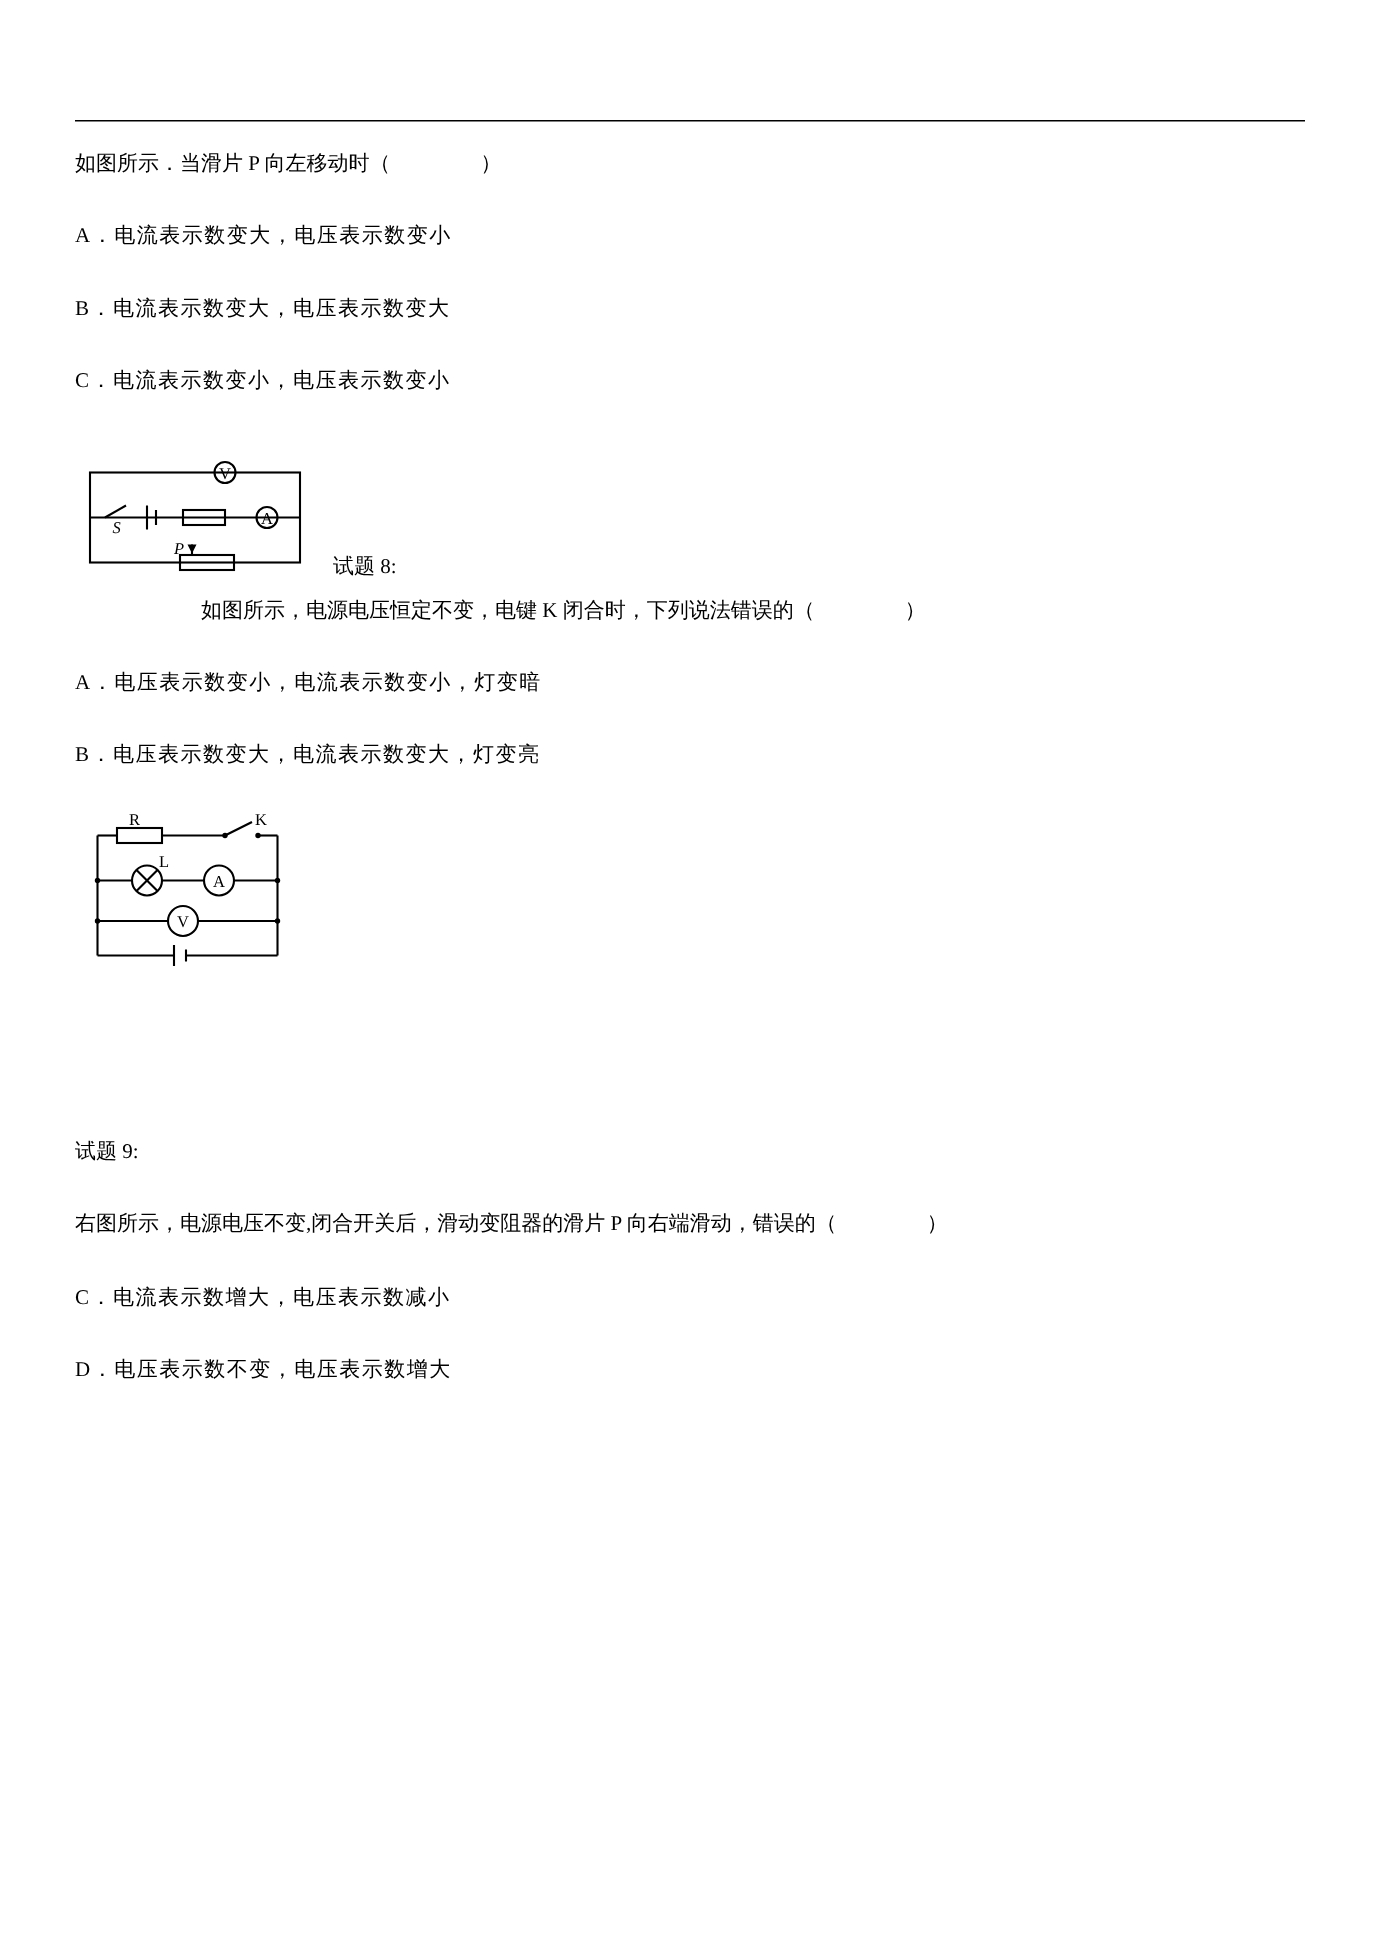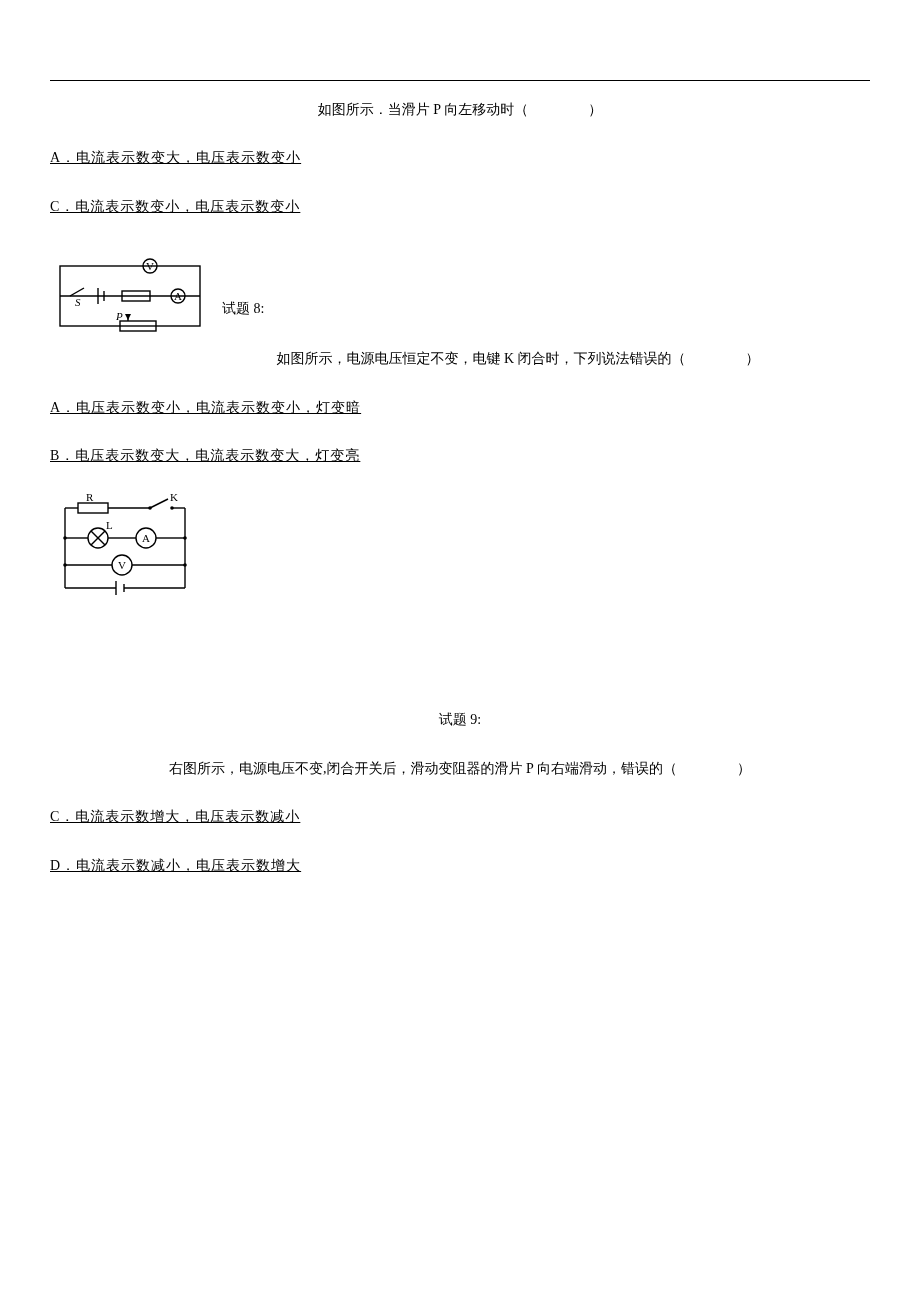--- a/index.html
+++ b/index.html
@@ -20,44 +20,42 @@
       padding: 0 50px 40px 50px;
     }
     .top-rule {
       border-top: 1px solid #000;
       margin: 80px 0 0 0;
       padding-top: 8px;
     }
     .line {
       margin: 10px 0 26px 0;
       line-height: 1.6;
-      text-align: center;
     }
     .option {
       margin: 10px 0 26px 0;
       line-height: 1.6;
       letter-spacing: 1px;
-      text-decoration: underline;
     }
     .blank-paren {
       display: inline-block;
       width: 60px;
       text-align: center;
     }
     .diagram-row {
       display: flex;
       align-items: flex-end;
       gap: 12px;
       margin: 40px 0 10px 0;
     }
     .diagram-box {
       flex-shrink: 0;
     }
     .after-diagram {
-      margin-left: 116px;
+      margin-left: 84px;
       margin-top: 8px;
       margin-bottom: 26px;
     }
     .spacer-lg {
       height: 90px;
     }
     svg {
       display: block;
     }
     
@@ -80,20 +78,21 @@
 
 <div class="page">
 
   <div class="top-rule">
     <div class="line">
       <span>如图所示．当滑片 P 向左移动时（</span><span class="blank-paren">&nbsp;</span><span>）</span>
     </div>
   </div>
 
   <div class="option">A．电流表示数变大，电压表示数变小</div>
+  <div class="option">B．电流表示数变大，电压表示数变大</div>
   <div class="option">C．电流表示数变小，电压表示数变小</div>
 
   <div class="diagram-row">
     <div class="diagram-box">
       <svg width="160" height="80" viewBox="0 0 160 80">
 
         <rect x="10" y="8" width="140" height="60" class="c-stroke"></rect>
 
         <circle cx="100" cy="8" r="7" class="c-stroke" fill="#fff"></circle>
         <text x="100" y="12" class="c-text" text-anchor="middle">V</text>
@@ -110,21 +109,21 @@
 
         <circle cx="128" cy="38" r="7" class="c-stroke" fill="#fff"></circle>
         <text x="128" y="42" class="c-text" text-anchor="middle">A</text>
 
         <rect x="70" y="63" width="36" height="10" class="c-stroke" fill="#fff"></rect>
         <line x1="78" y1="56" x2="78" y2="63" class="c-stroke"></line>
         <polygon points="75,56 81,56 78,62" class="c-fill"></polygon>
         <text x="66" y="62" class="c-text" font-style="italic">P</text>
       </svg>
     </div>
-    <div style="margin-bottom:20px;">试题 8:</div>
+    <div style="">试题 8:</div>
   </div>
 
   <div class="line after-diagram">
     <span>如图所示，电源电压恒定不变，电键 K 闭合时，下列说法错误的（</span><span class="blank-paren">&nbsp;</span><span>）</span>
   </div>
 
   <div class="option">A．电压表示数变小，电流表示数变小，灯变暗</div>
   <div class="option">B．电压表示数变大，电流表示数变大，灯变亮</div>
 
   <div class="diagram-box" style="margin:6px 0;">
@@ -173,15 +172,15 @@
 
   <div class="spacer-lg"></div>
 
   <div class="line">试题 9:</div>
 
   <div class="line" style="margin-top:18px;">
     <span>右图所示，电源电压不变,闭合开关后，滑动变阻器的滑片 P 向右端滑动，错误的（</span><span class="blank-paren">&nbsp;</span><span>）</span>
   </div>
 
   <div class="option">C．电流表示数增大，电压表示数减小</div>
-  <div class="option">D．电流表示数减小，电压表示数增大</div>
+  <div class="option">D．电压表示数不变，电压表示数增大</div>
 
 </div>
 
 </body></html>

